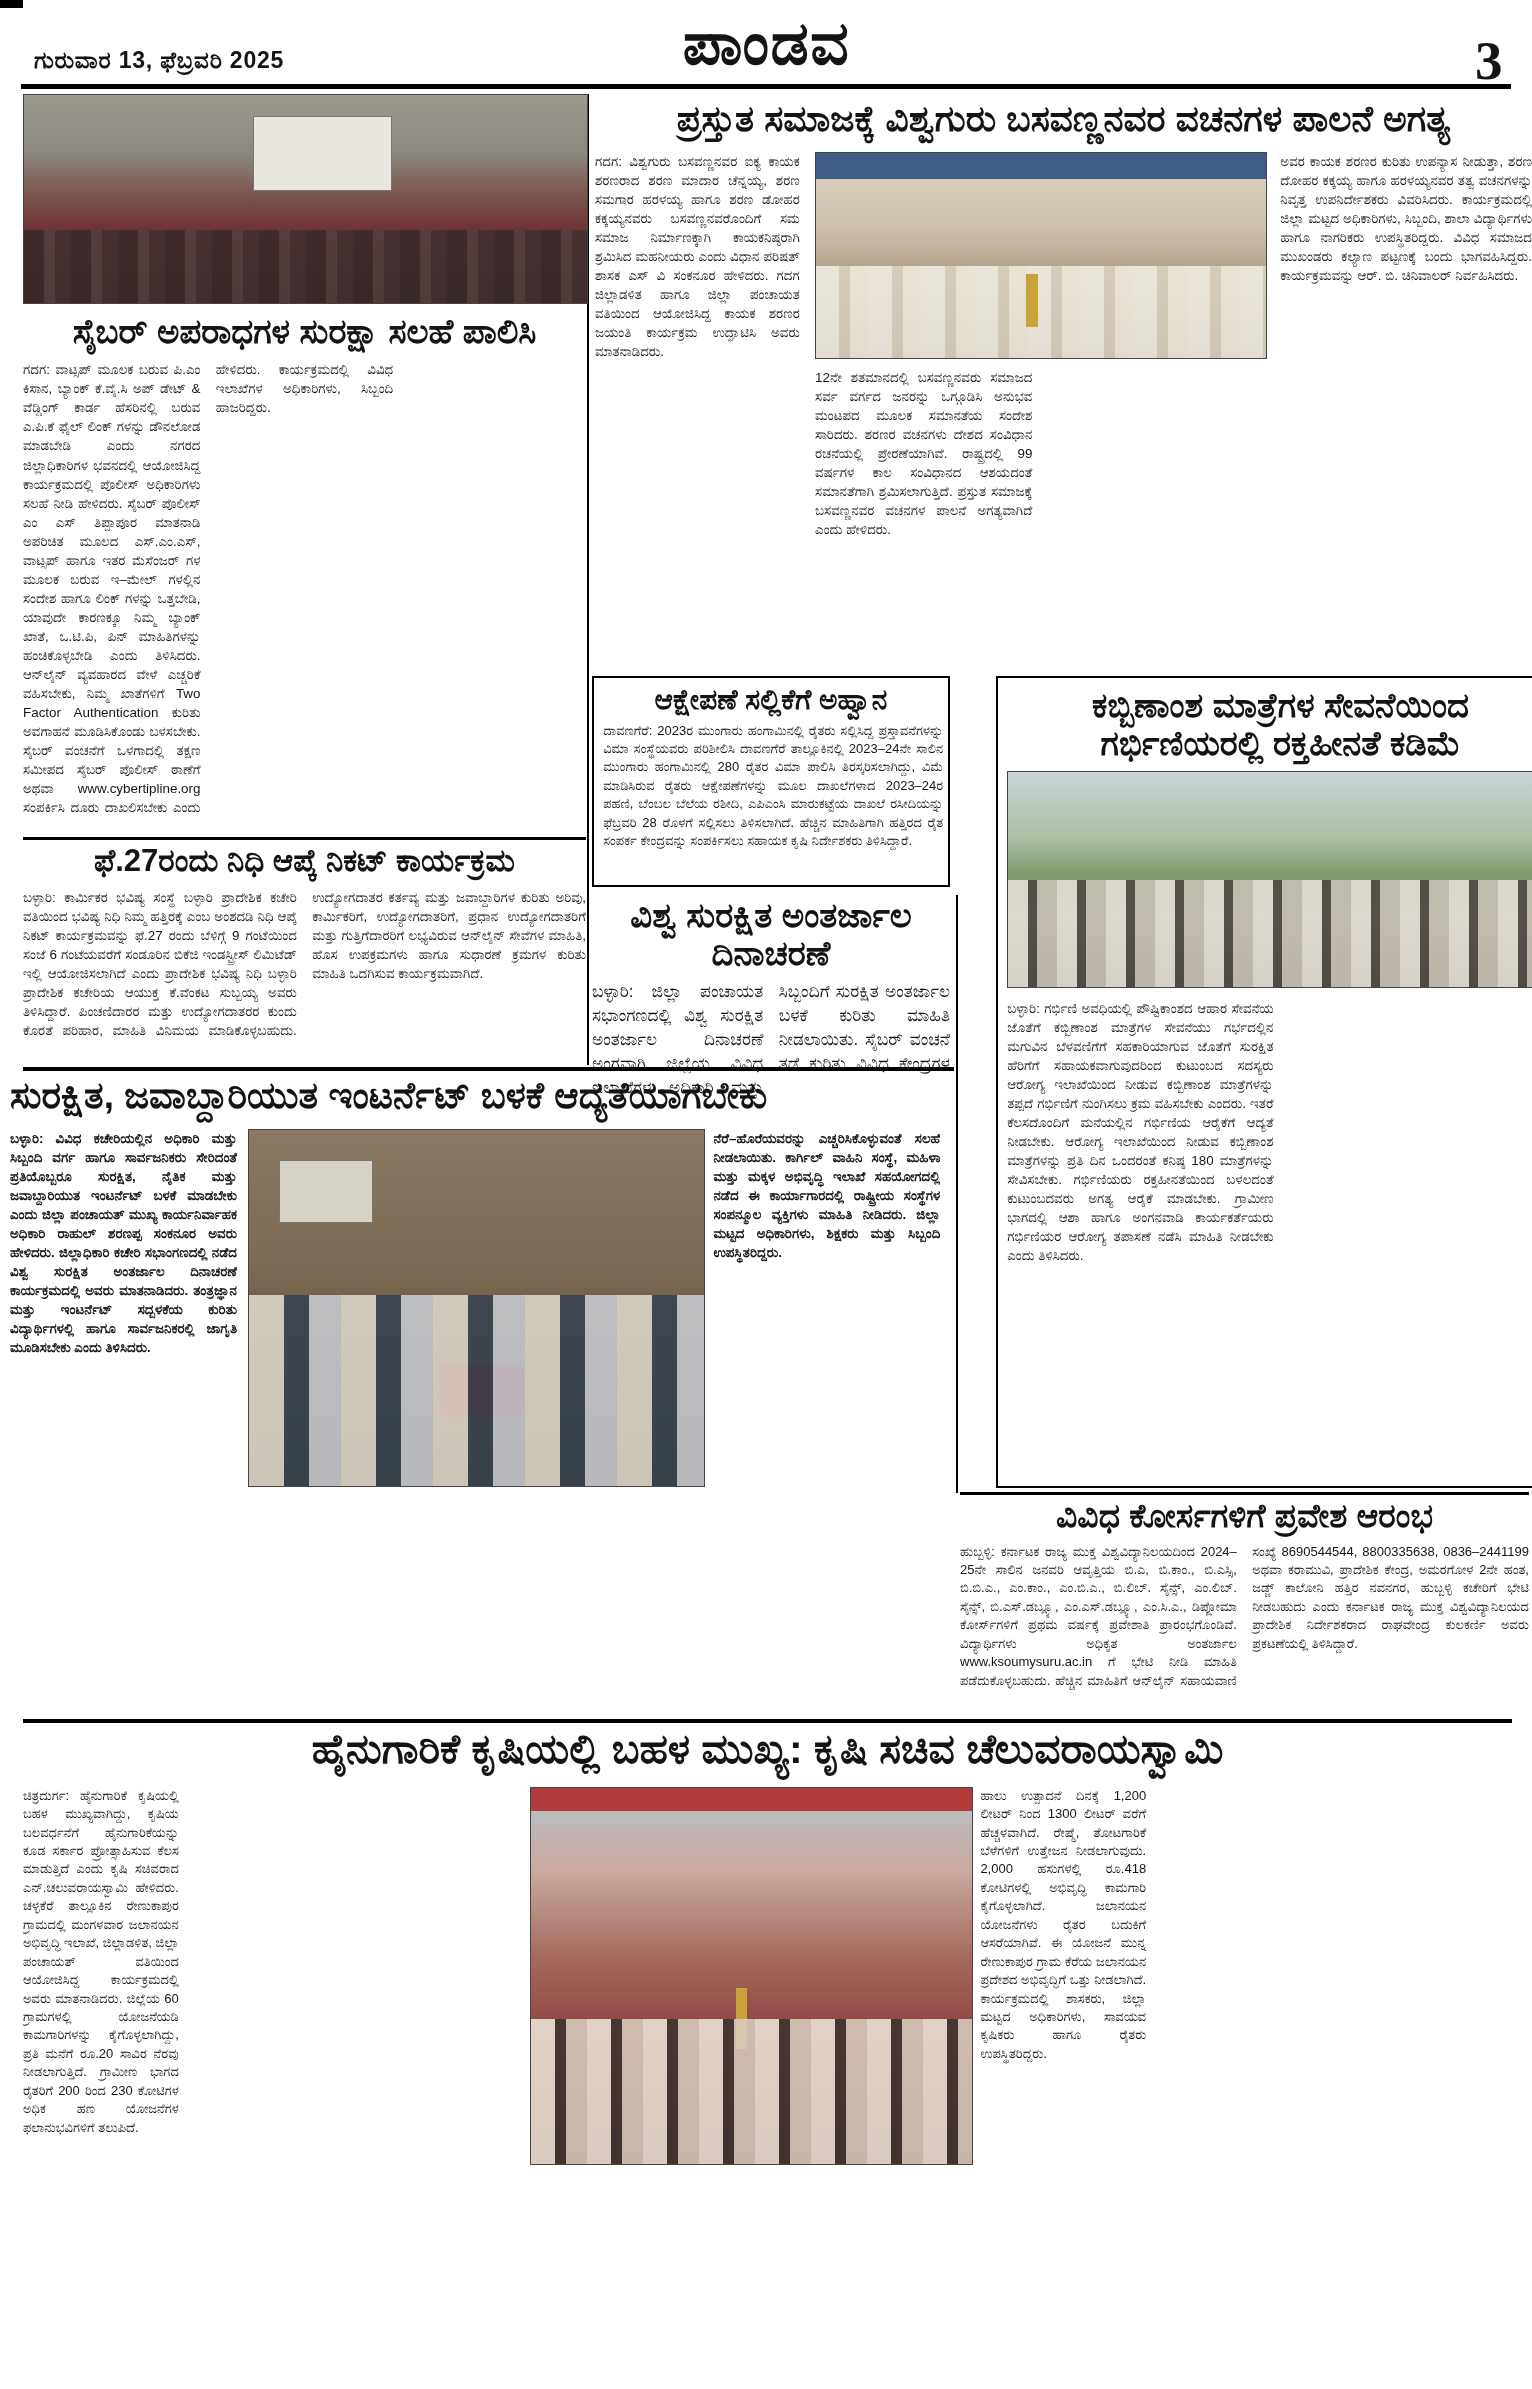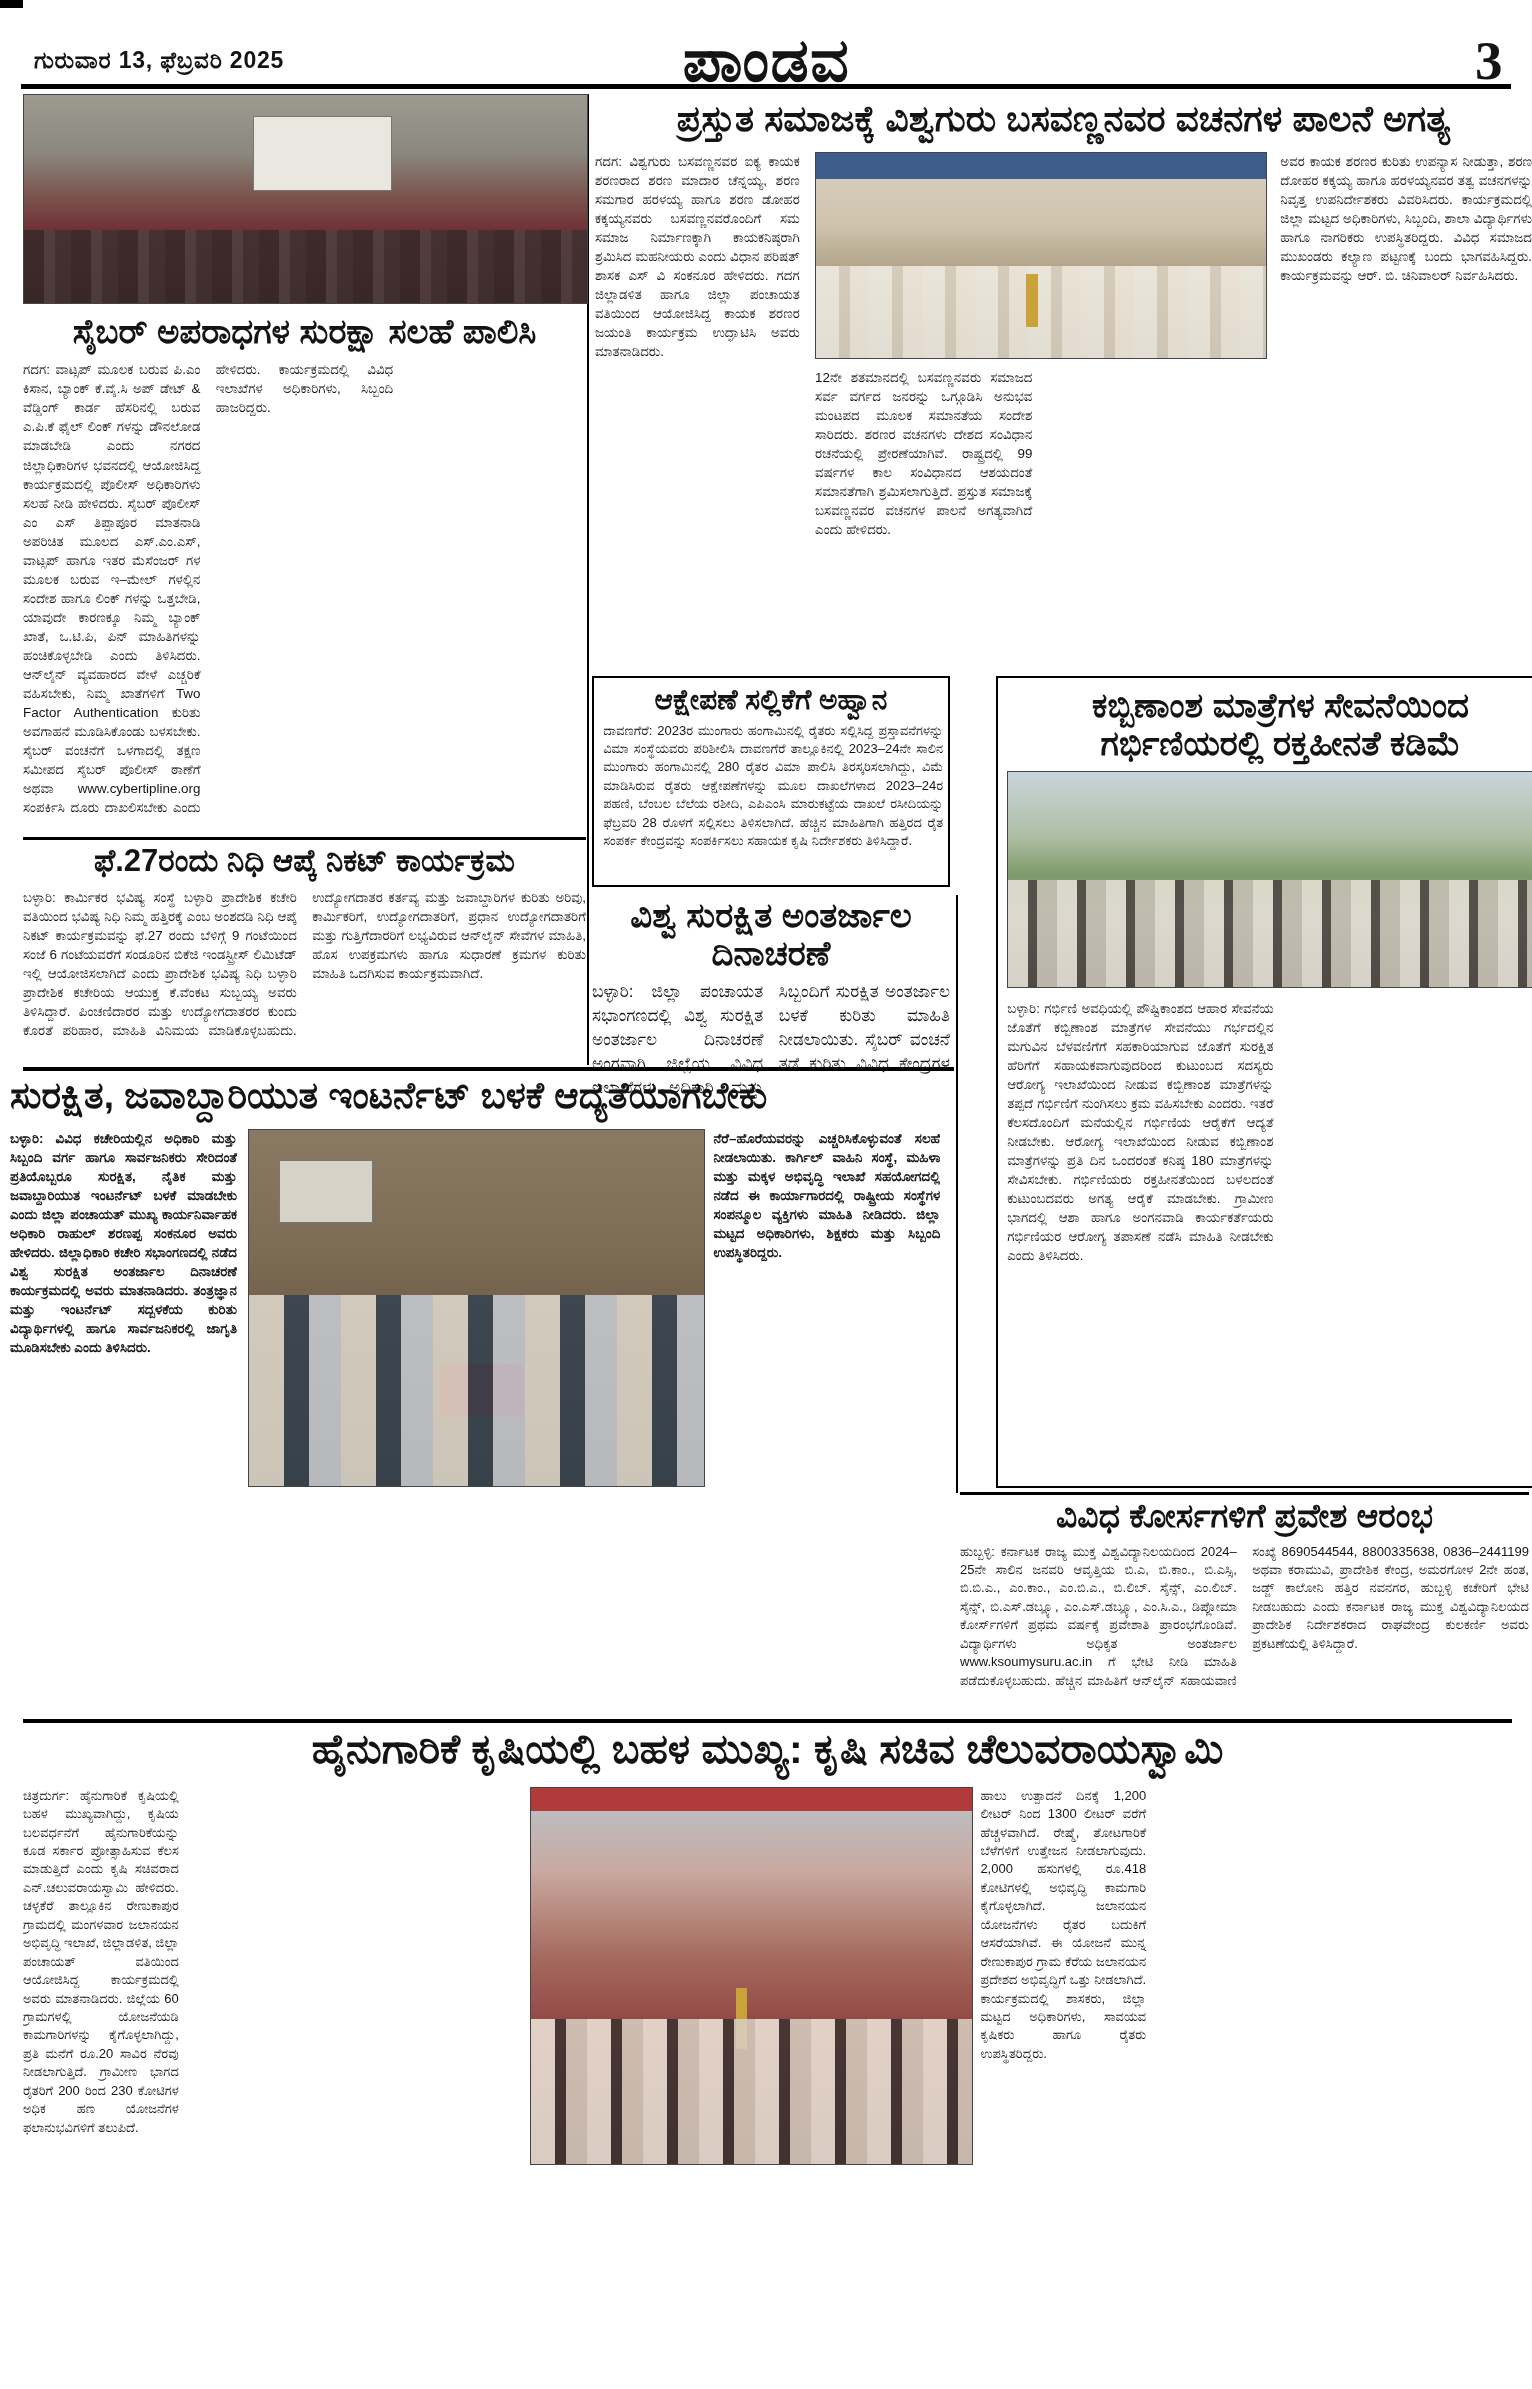--- a/index.html
+++ b/index.html
@@ -30,21 +30,21 @@
   .flex-row{display:flex;}
   .caption-sep{border-top:0.8px solid #000;}
 </style>
 </head>
 <body>
 
 <div class="sheet">
   <div class="reg-mark"></div>
 
   <div class="abs date" style="left:34px;top:47px;">ಗುರುವಾರ 13, ಫೆಬ್ರವರಿ 2025</div>
-  <div class="abs nptitle" style="left:0;top:27px;width:1533px;text-align:center;">ಪಾಂಡವ</div>
+  <div class="abs nptitle" style="left:0;top:10px;width:1533px;text-align:center;">ಪಾಂಡವ</div>
   <div class="abs pageno" style="right:30.5px;top:29px;">3</div>
   <div class="abs rule" style="left:21.4px;top:84px;width:1490px;height:5.3px;"></div>
 
   <div class="abs rule" style="left:587px;top:94px;width:1.5px;height:971px;"></div>
   <div class="abs rule" style="left:956px;top:895px;width:1.5px;height:598px;"></div>
   <div class="abs rule" style="left:23px;top:837px;width:563px;height:3.1px;"></div>
   <div class="abs rule" style="left:23px;top:1067px;width:931px;height:3.8px;"></div>
   <div class="abs rule" style="left:960px;top:1492px;width:569px;height:3.1px;"></div>
   <div class="abs rule" style="left:23px;top:1719px;width:1489px;height:3.8px;"></div>
 

